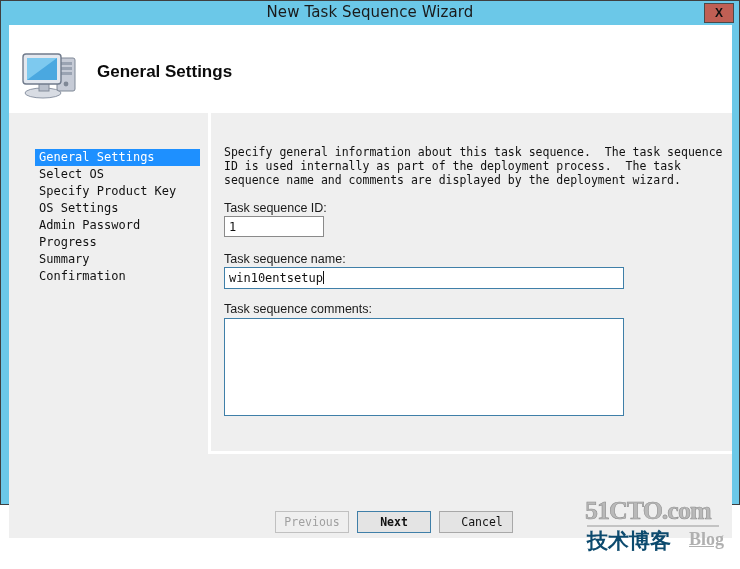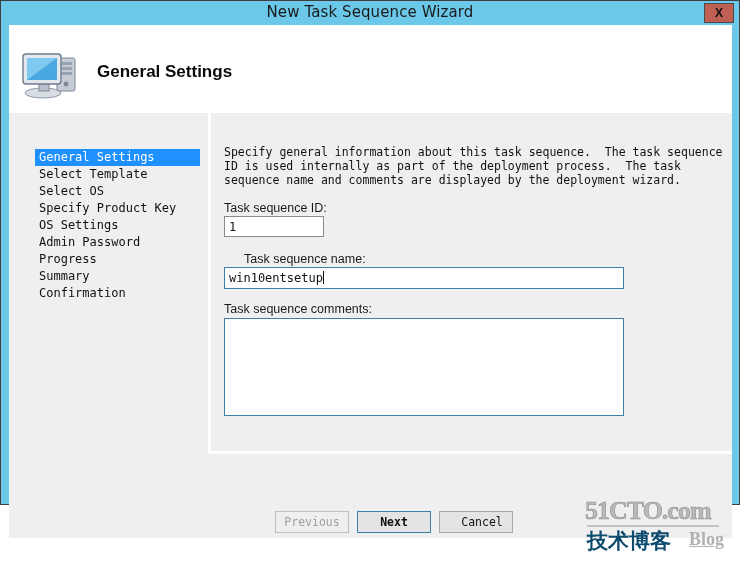--- a/index.html
+++ b/index.html
@@ -195,21 +195,21 @@
     padding: 2px 4px;
     line-height: 16px;
     white-space: nowrap;
     overflow: hidden;
   }
 
   #id-label   { left: 13px; top: 88px; }
   #id-input   { left: 13px; top: 103px; width: 100px; height: 21px;
                 border: 1px solid #8a8a8a; }
 
-  #name-label { left: 13px; top: 139px; margin-left: 20px; }
+  #name-label { left: 13px; top: 139px; }
   #name-input { left: 13px; top: 154px; width: 400px; height: 22px;
                 border: 1px solid #3f7fa8; }
   #caret {
     display: inline-block;
     width: 1px;
     height: 13px;
     background: #111111;
     vertical-align: -2px;
     margin-left: 0px;
   }
@@ -345,21 +345,20 @@
       </svg>
       <div id="header-title">General Settings</div>
     </div>
     <div id="header-rule"></div>
 
     <div id="body-area">
 
       <div id="sidebar">
         <div id="sidebar-list">
           <div class="side-item active">General Settings</div>
-          <div class="side-item">Select Template</div>
           <div class="side-item">Select OS</div>
           <div class="side-item">Specify Product Key</div>
           <div class="side-item">OS Settings</div>
           <div class="side-item">Admin Password</div>
           <div class="side-item">Progress</div>
           <div class="side-item">Summary</div>
           <div class="side-item">Confirmation</div>
         </div>
       </div>
 

